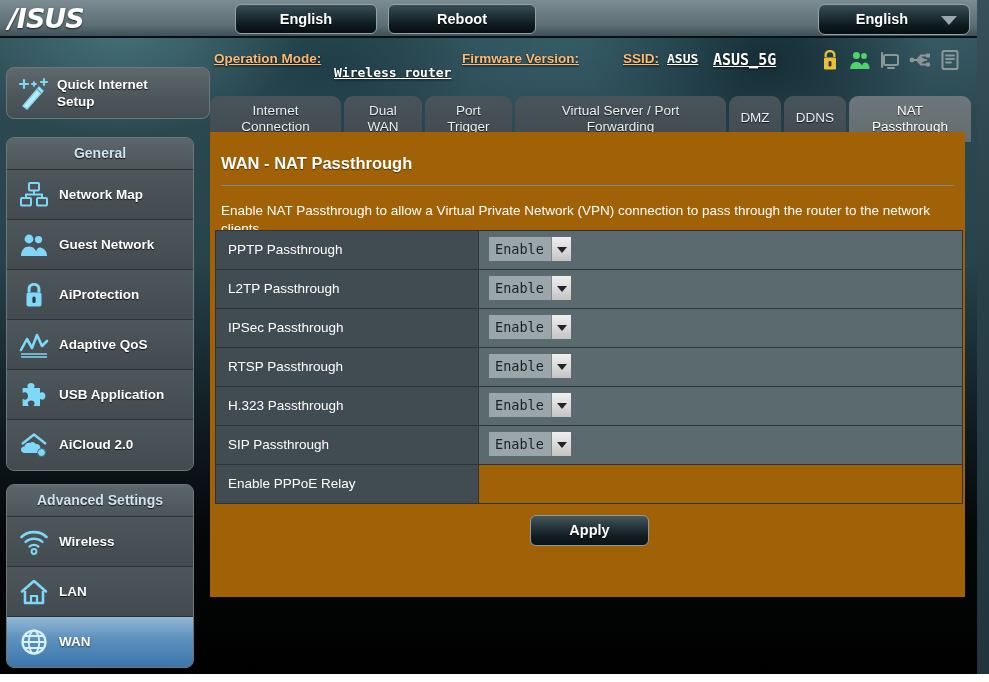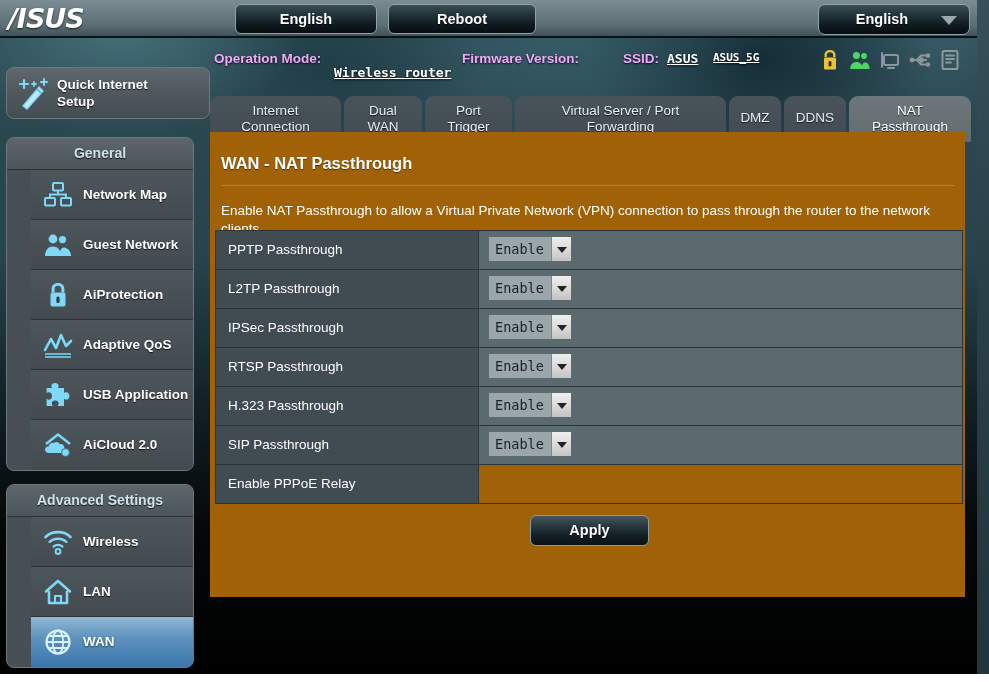--- a/index.html
+++ b/index.html
@@ -83,35 +83,35 @@
     border-right: 8px solid transparent;
     border-top: 9px solid #9aa7ad;
   }
 
   
   .infostrip {
     position: absolute; left: 0; top: 40px; width: 989px; height: 40px;
     font-size: 13.5px; color: #ffffff;
   }
   .infostrip span { position: absolute; white-space: nowrap; }
-  .lbl-w { color: #f0abfc; font-weight: 700; text-shadow: 0 1px 2px rgba(0,0,0,.9); }
+  .lbl-w { color: #fdba74; font-weight: 700; text-shadow: 0 1px 2px rgba(0,0,0,.9); text-decoration: underline; }
   .val-mono {
     font-family: "DejaVu Sans Mono", monospace;
     font-weight: 700;
     text-decoration: underline;
     color: #ffffff;
     text-shadow: 0 1px 2px rgba(0,0,0,.9);
   }
   #info-opmode-label { left: 214px; top: 11px; }
   #info-opmode-value { left: 334px; top: 25px; font-size: 13px; }
   #info-fw-label     { left: 462px; top: 11px; }
   #info-fw-value     { left: 592px; top: 11px; font-size: 13px; }
   #info-ssid-label   { left: 623px; top: 11px; }
   #info-ssid-1       { left: 667px; top: 11px; font-size: 13px; }
-  #info-ssid-2       { left: 713px; top: 11px; font-size: 11px; }
+  #info-ssid-2       { left: 713px; top: 11px; font-size: 15px; }
 
   .statusicons { position: absolute; left: 818px; top: 48px; height: 26px; }
   .sic { position: absolute; top: 0; width: 24px; height: 24px; cursor: pointer; }
   #icon-security { left: 0px; }
   #icon-guest    { left: 30px; }
   #icon-clients  { left: 60px; }
   #icon-usb      { left: 90px; }
   #icon-printer  { left: 120px; }
 
   
@@ -147,21 +147,20 @@
     background: linear-gradient(180deg, #5c666b 0%, #4d5559 100%);
     border-bottom: 1px solid #2b3134;
     text-shadow: 0 1px 1px rgba(0,0,0,.8);
   }
   .navitem {
     position: relative;
     height: 50px;
     border-bottom: 1px solid #2b3134;
     background: linear-gradient(180deg, #4d565b 0%, #434b50 100%);
     cursor: pointer;
-    margin-left: 24px;
   }
   .navitem:last-child { border-bottom: none; }
   .navitem .ic { position: absolute; left: 12px; top: 11px; width: 30px; height: 28px; }
   .navitem .tx {
     position: absolute; left: 52px; top: 0; height: 50px; line-height: 50px;
     color: #ffffff; font-size: 13.5px; font-weight: 700;
     text-shadow: 0 1px 1px rgba(0,0,0,.8);
     white-space: nowrap;
   }
   .navitem.active {

